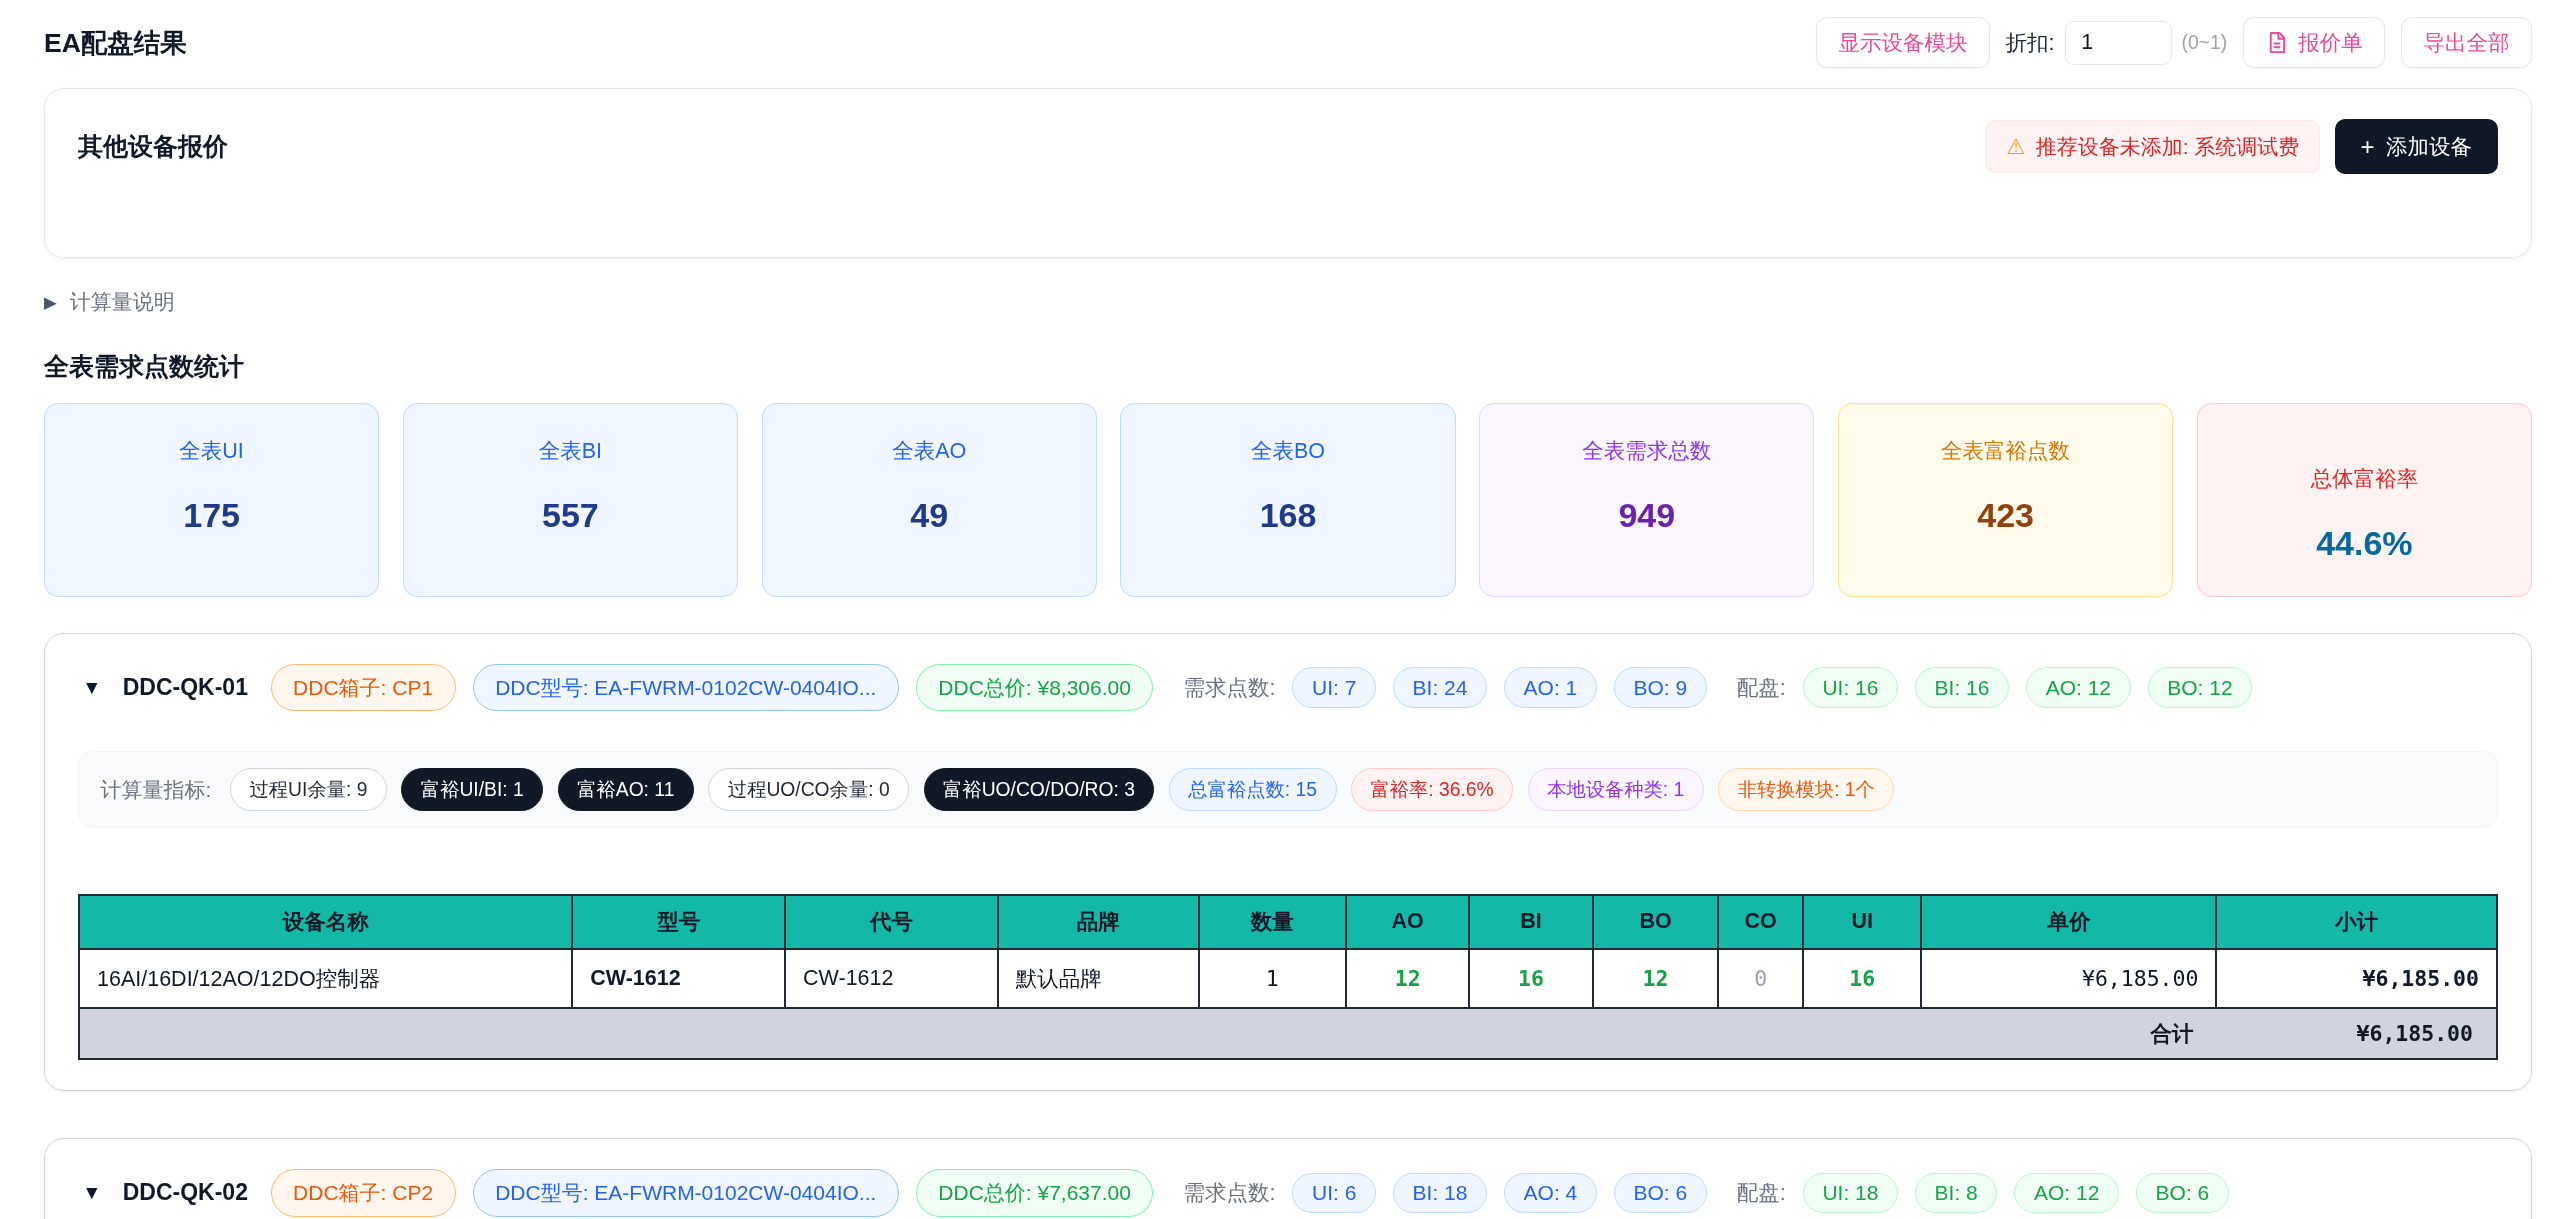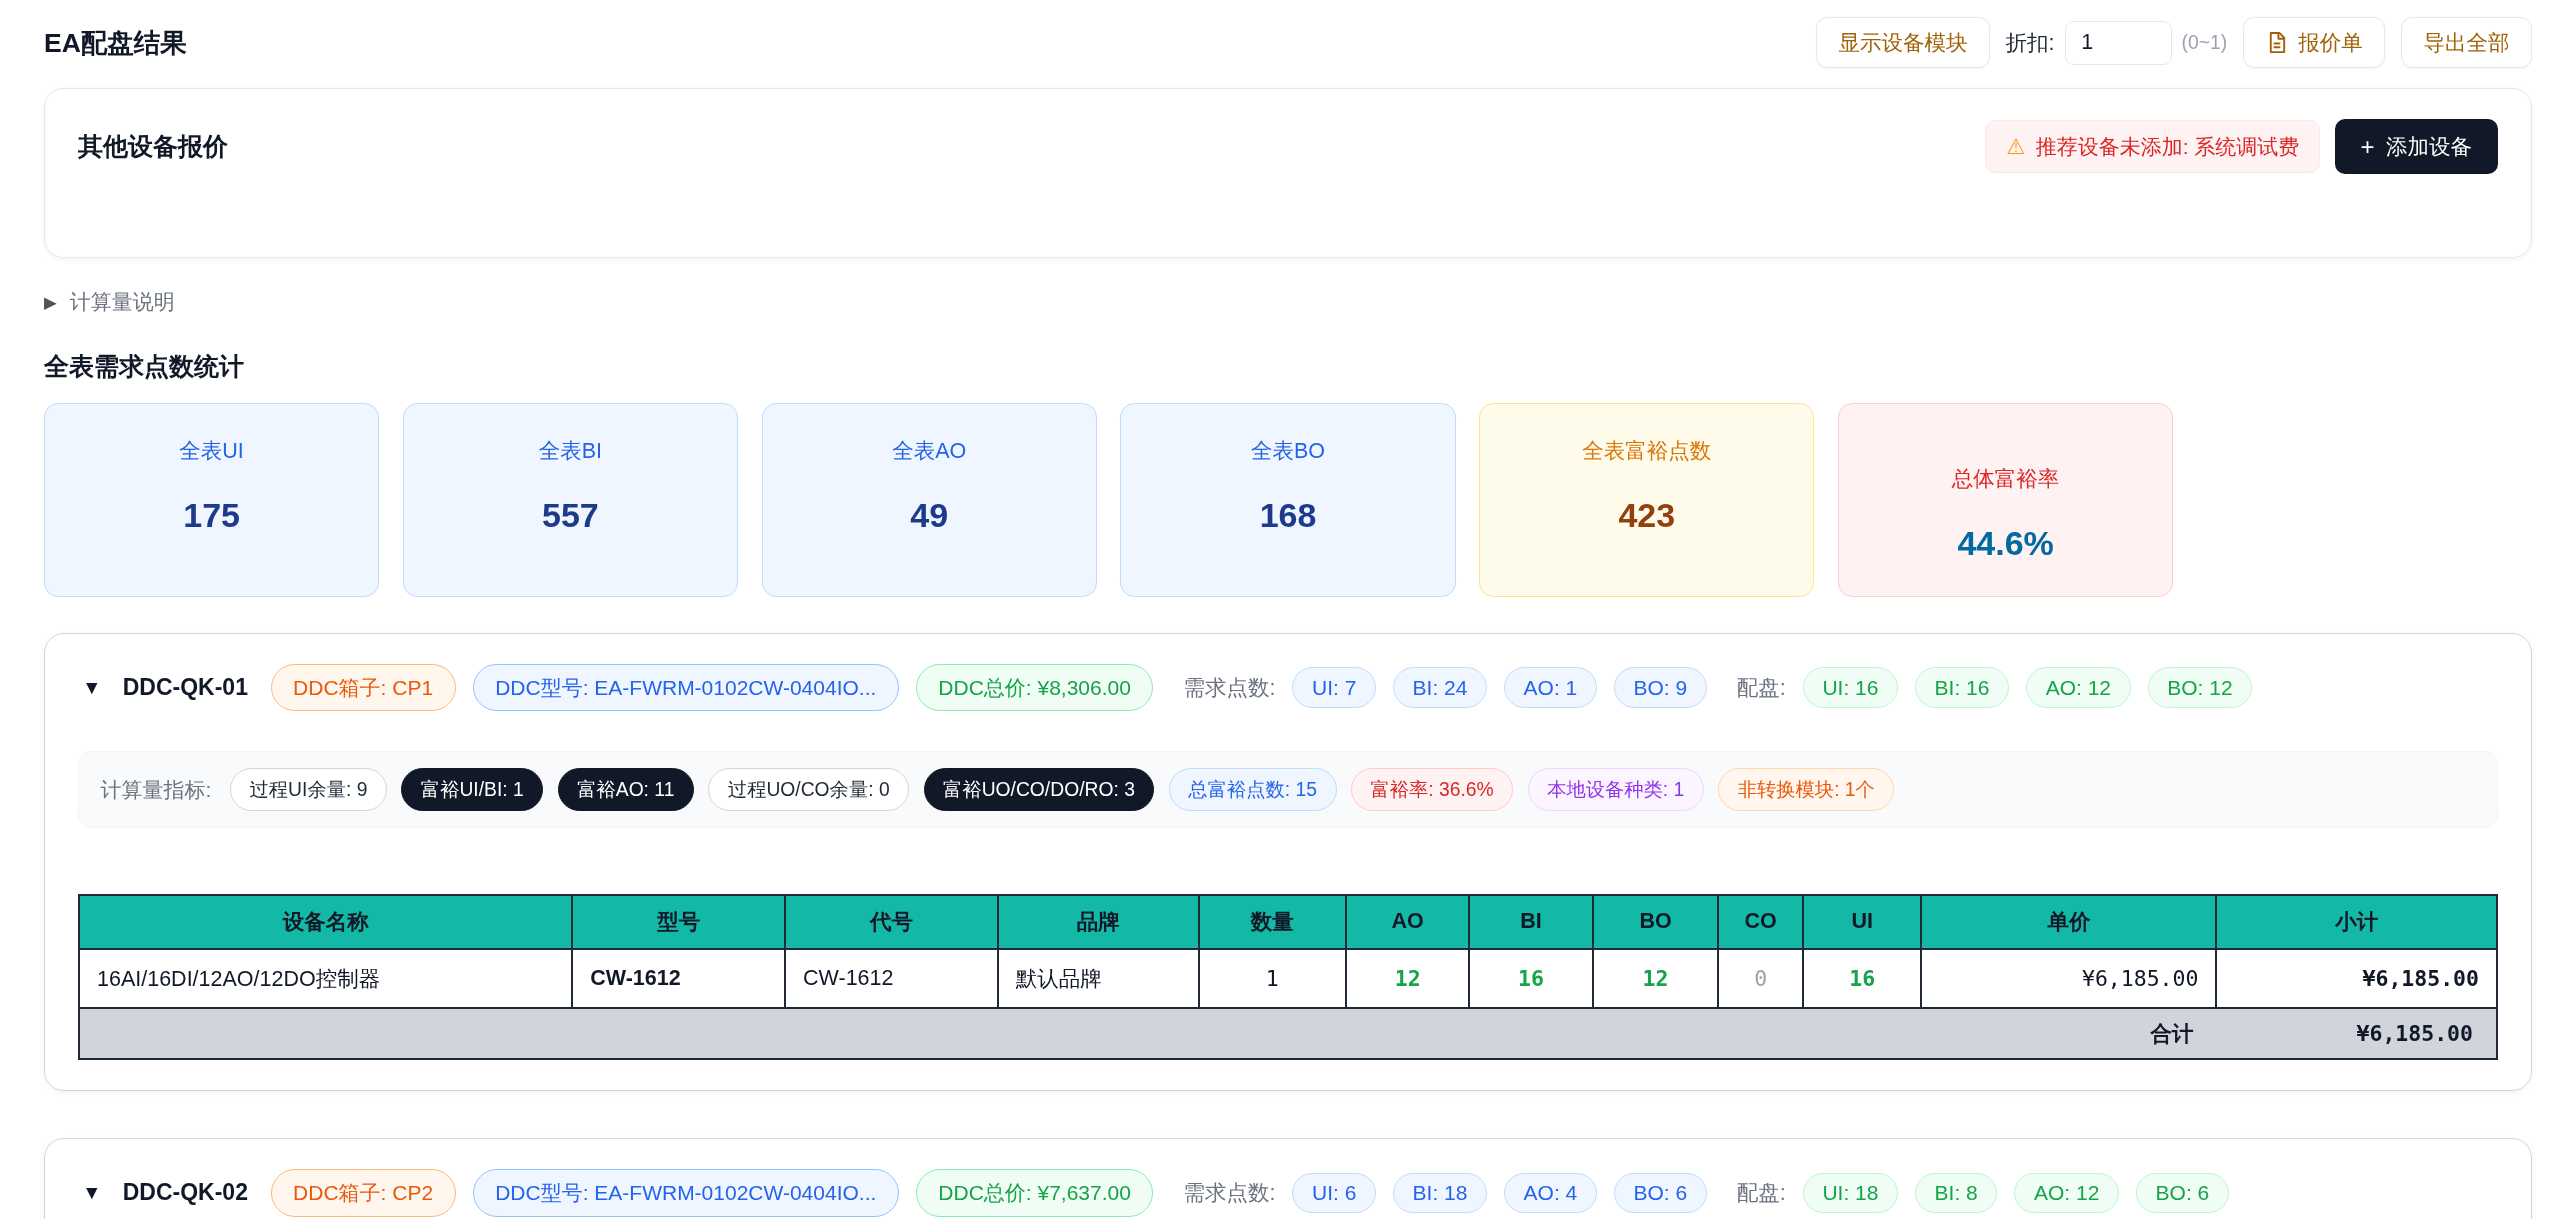--- a/index.html
+++ b/index.html
@@ -12,21 +12,21 @@
   }
   .mono { font-family: "DejaVu Sans Mono", monospace; }
 
   
   .topbar { display:flex; justify-content:space-between; align-items:center; padding: 17px 0 20px; }
   .page-title { font-size: 26.5px; font-weight: 700; color:#111827; }
   .toolbar { display:flex; align-items:center; gap: 15.7px; }
   .tb-btn {
     display:flex; align-items:center; gap:10px;
     background:#fff; border:1.4px solid #e5e7eb; border-radius:11.4px;
-    padding: 10px 21.5px; font-size: 21.5px; color:#a16207; cursor:pointer;
+    padding: 10px 21.5px; font-size: 21.5px; color:#ec4899; cursor:pointer;
     font-family: inherit; box-shadow: 0 0.7px 2.1px rgba(0,0,0,.04);
     white-space:nowrap;
   }
   .discount-group { display:flex; align-items:center; gap:10px; font-size:21.5px; color:#1f2937; }
   .discount-input {
     width: 107px; height: 44px; border: 1.4px solid #e5e7eb; border-radius: 8.6px;
     padding: 0 15.7px; font-size: 21.5px; font-family: inherit; color:#111827;
   }
   .discount-hint { color:#9ca3af; font-size: 19.3px; }
   .doc-icon { width: 23px; height: 23px; }
@@ -179,20 +179,24 @@
     <div class="stat-label">全表BI</div>
     <div class="stat-value">557</div>
   </div>
   <div class="stat-card sc-blue">
     <div class="stat-label">全表AO</div>
     <div class="stat-value">49</div>
   </div>
   <div class="stat-card sc-blue">
     <div class="stat-label">全表BO</div>
     <div class="stat-value">168</div>
+  </div>
+  <div class="stat-card sc-purple">
+    <div class="stat-label">全表需求总数</div>
+    <div class="stat-value">949</div>
   </div>
   <div class="stat-card sc-amber">
     <div class="stat-label">全表富裕点数</div>
     <div class="stat-value">423</div>
   </div>
   <div class="stat-card sc-red">
     <div class="stat-label">总体富裕率</div>
     <div class="stat-value">44.6%</div>
   </div>
 </div>

